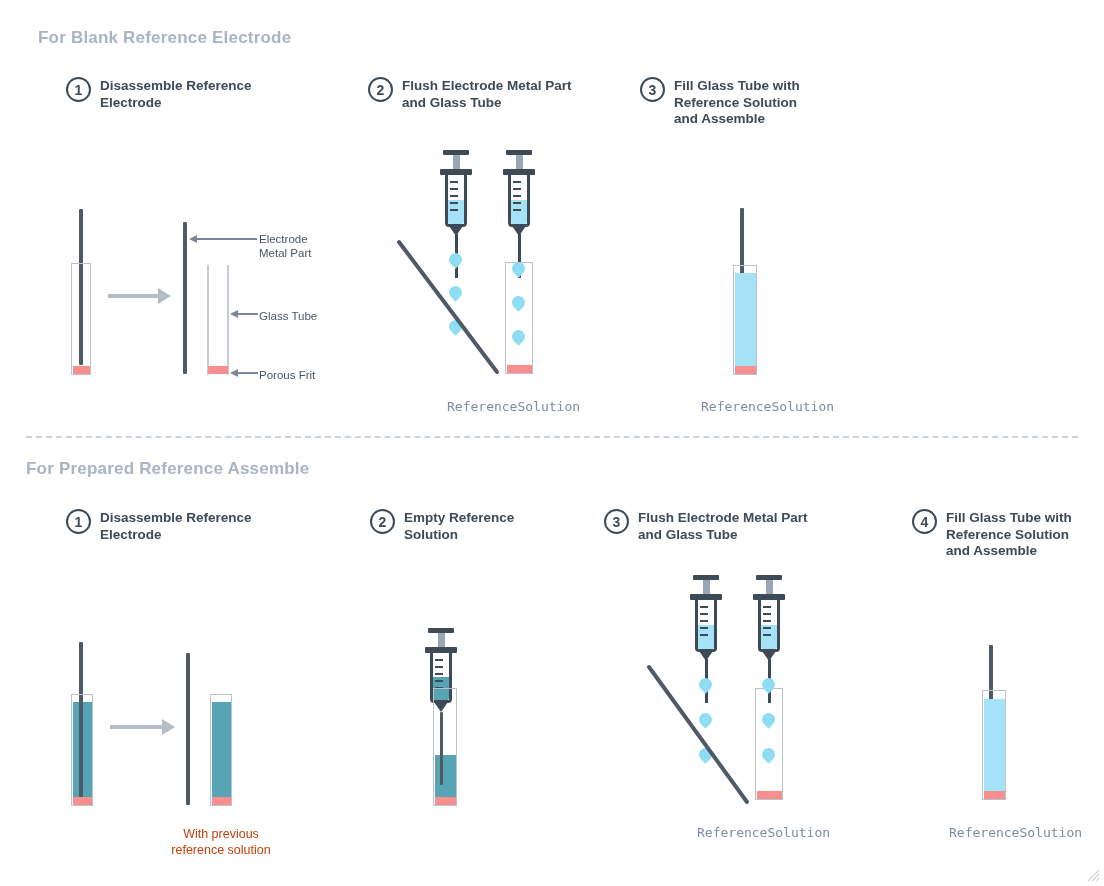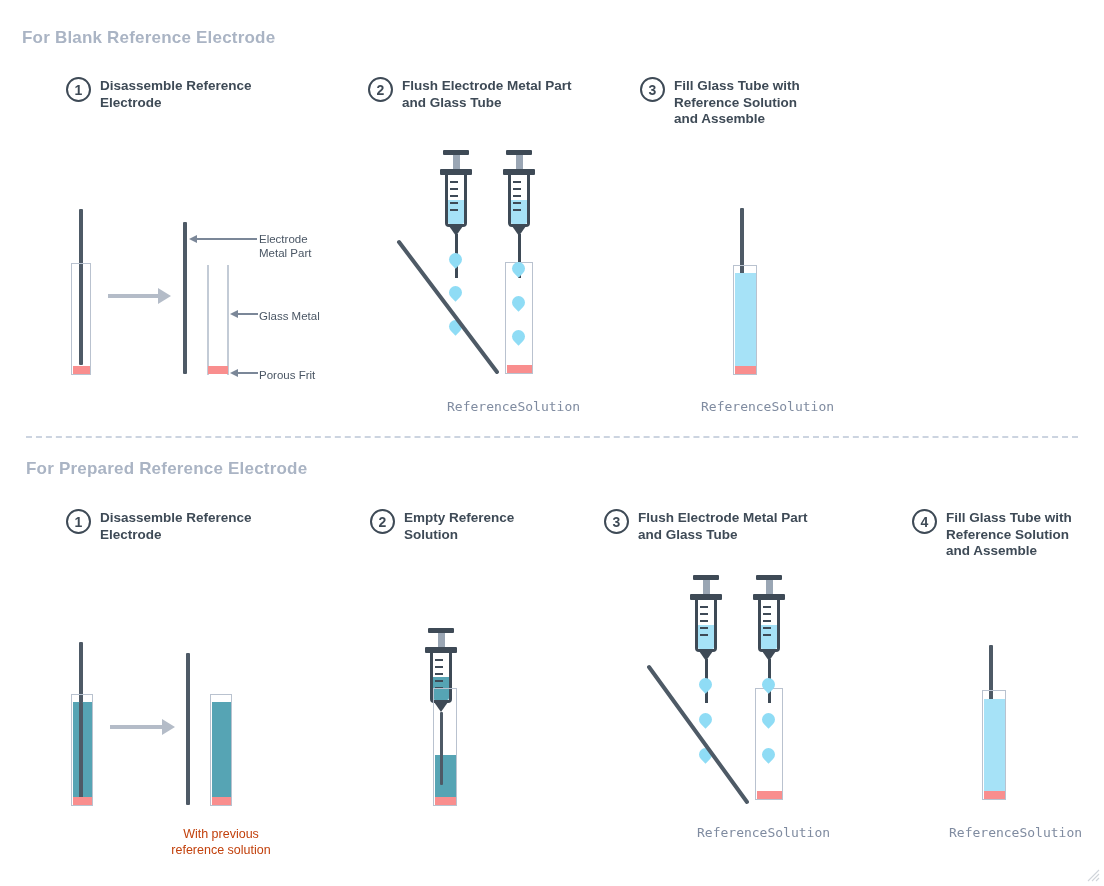--- a/index.html
+++ b/index.html
@@ -91,21 +91,21 @@
   }
 
   
   .grip{width:14px;height:14px;opacity:.45;}
 </style>
 </head>
 <body>
 
 <div class="canvas">
 
-  <div class="abs section-title" style="left:22px;top:28px;">For Blank Reference Electrode</div>
+  <div class="abs section-title" style="left:38px;top:28px;">For Blank Reference Electrode</div>
 
   <div class="abs step" style="left:66px;top:78px;width:230px;">
     <div class="step-num">1</div>
     <div class="step-label">Disassemble Reference
 Electrode</div>
   </div>
 
   <div class="abs step" style="left:368px;top:78px;width:240px;">
     <div class="step-num">2</div>
     <div class="step-label">Flush Electrode Metal Part
@@ -141,21 +141,21 @@
     <div class="ca-head"></div>
     <div class="ca-shaft" style="width:60px;"></div>
   </div>
   <div class="abs arrow-label" style="left:259px;top:232px;">Electrode
 Metal Part</div>
 
   <div class="abs" style="left:230px;top:310px;display:flex;align-items:center;">
     <div class="ca-head"></div>
     <div class="ca-shaft" style="width:20px;"></div>
   </div>
-  <div class="abs arrow-label" style="left:259px;top:309px;">Glass Metal</div>
+  <div class="abs arrow-label" style="left:259px;top:309px;">Glass Tube</div>
 
   <div class="abs" style="left:230px;top:369px;display:flex;align-items:center;">
     <div class="ca-head"></div>
     <div class="ca-shaft" style="width:20px;"></div>
   </div>
   <div class="abs arrow-label" style="left:259px;top:368px;">Porous Frit</div>
 
   <div class="abs" style="left:440px;top:150px;">
     <div class="abs syr-plunger-top" style="left:3px;top:0;width:26px;"></div>
     <div class="abs syr-plunger-rod" style="left:12.5px;top:5px;height:14px;"></div>
@@ -208,21 +208,21 @@
 
   <div class="abs rod" style="left:740px;top:208px;width:3.5px;height:158px;"></div>
   <div class="abs tube" style="left:733px;top:265px;width:24px;height:110px;"></div>
   <div class="abs fill-light" style="left:734.5px;top:273px;width:21px;height:93px;"></div>
   <div class="abs frit" style="left:734.5px;top:366px;width:21px;height:8px;"></div>
 
   <div class="abs mono-caption" style="left:684px;top:399px;">ReferenceSolution</div>
 
   <div class="abs divider" style="left:26px;top:436px;width:1052px;"></div>
 
-  <div class="abs section-title" style="left:26px;top:459px;">For Prepared Reference Electrode</div>
+  <div class="abs section-title" style="left:26px;top:459px;">For Prepared Reference Assemble</div>
 
   <div class="abs step" style="left:66px;top:510px;width:230px;">
     <div class="step-num">1</div>
     <div class="step-label">Disassemble Reference
 Electrode</div>
   </div>
 
   <div class="abs step" style="left:370px;top:510px;width:200px;">
     <div class="step-num">2</div>
     <div class="step-label">Empty Reference

